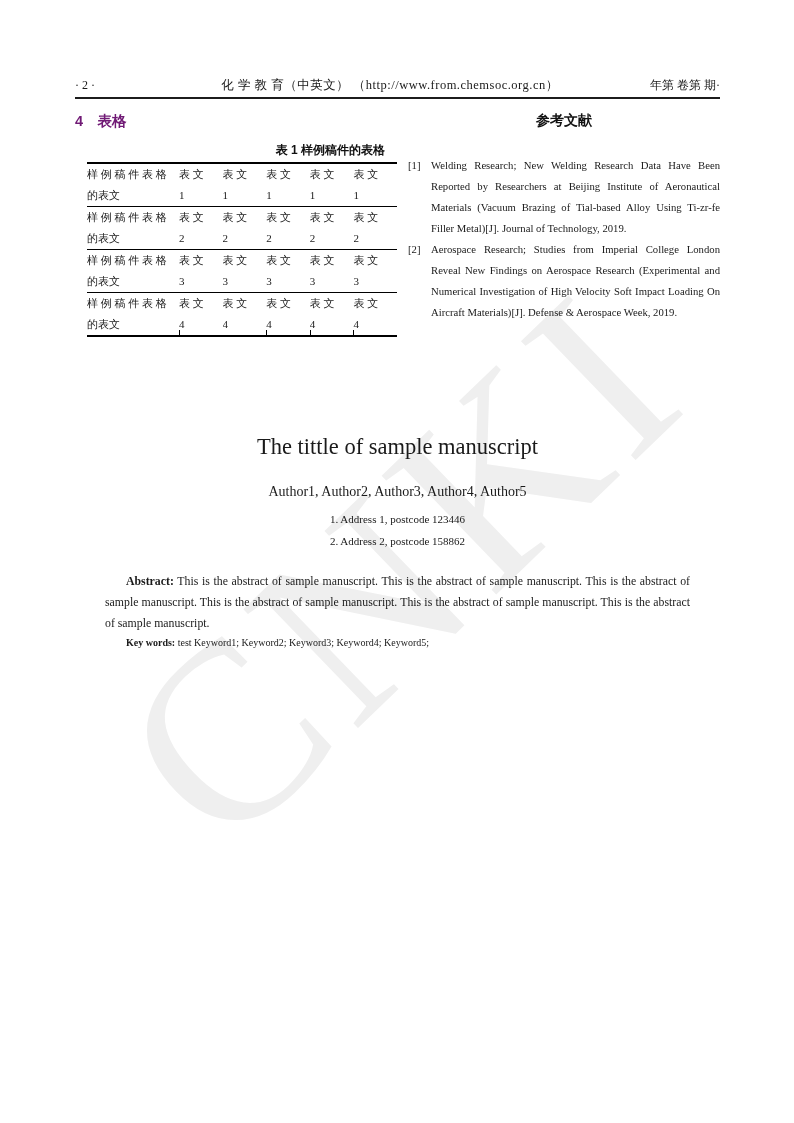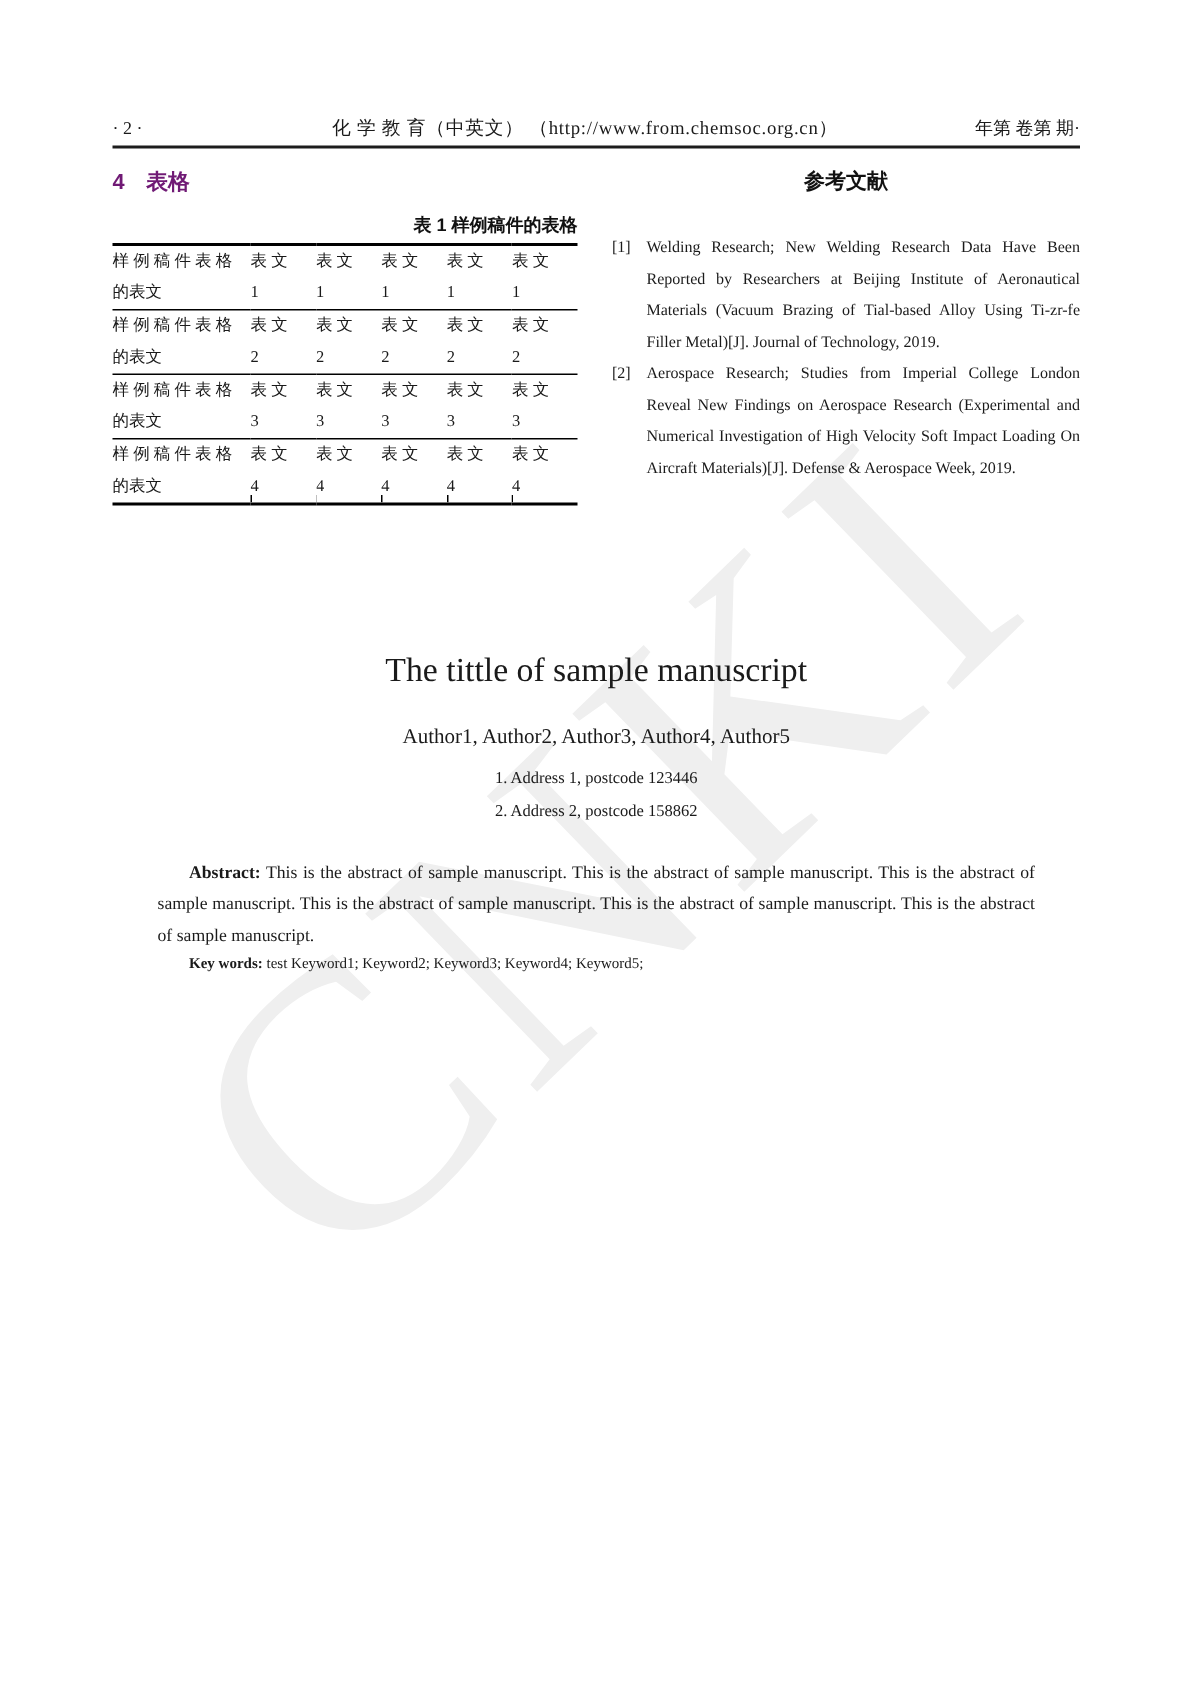--- a/index.html
+++ b/index.html
@@ -19,21 +19,21 @@
   .hdr{position:absolute;left:75px;top:77px;width:645px;z-index:1;display:flex;align-items:baseline;}
   .hdr-left{width:95px;font-size:12px;text-align:left;}
   .hdr-center{flex:1;font-size:12.5px;text-align:center;letter-spacing:.5px;}
   .hdr-right{width:110px;font-size:12px;text-align:right;}
   .hdr-rule{position:absolute;left:75px;top:97px;width:645px;height:1.6px;background:#1c1c1c;z-index:1;}
 
   
   .tables-col{position:absolute;left:75px;top:112px;width:310px;z-index:1;}
   .sec-title{margin:0;font-family:"Liberation Sans","DejaVu Sans",sans-serif;font-weight:bold;font-size:14.5px;color:#701a75;}
   .tbl-caption{margin:11px 0 0 0;font-family:"Liberation Sans","DejaVu Sans",sans-serif;font-weight:bold;font-size:12px;text-align:right;color:#111;}
-  table.sample{border-collapse:collapse;width:310px;margin-top:3px;border-top:2.2px solid #000;border-bottom:2.2px solid #000;font-size:11px;table-layout:fixed;}
+  table.sample{border-collapse:collapse;width:310px;margin-top:3px;border-top:2.2px solid #000;border-bottom:2.2px solid #000;font-size:11px;table-layout:fixed;margin-left:12px;}
   table.sample td{padding:0;line-height:21px;height:21px;vertical-align:middle;white-space:nowrap;overflow:hidden;}
   td.lbl{width:92px;}
   td.dat{width:43.6px;position:relative;padding-left:1px;}
   tr.g-start td{border-top:1px solid #000;}
   tr.last td.dat::after{content:"";position:absolute;left:-0.75px;bottom:0;width:1.5px;height:5px;background:#000;}
 
   
   .refs-col{position:absolute;left:408px;top:112px;width:312px;z-index:1;}
   .refs-title{margin:0 0 25px 0;font-family:"Liberation Sans","DejaVu Sans",sans-serif;font-weight:bold;font-size:14px;text-align:center;color:#111;}
   .ref-list{margin:0;padding:0;list-style:none;font-size:10.7px;line-height:21px;text-align:justify;}

